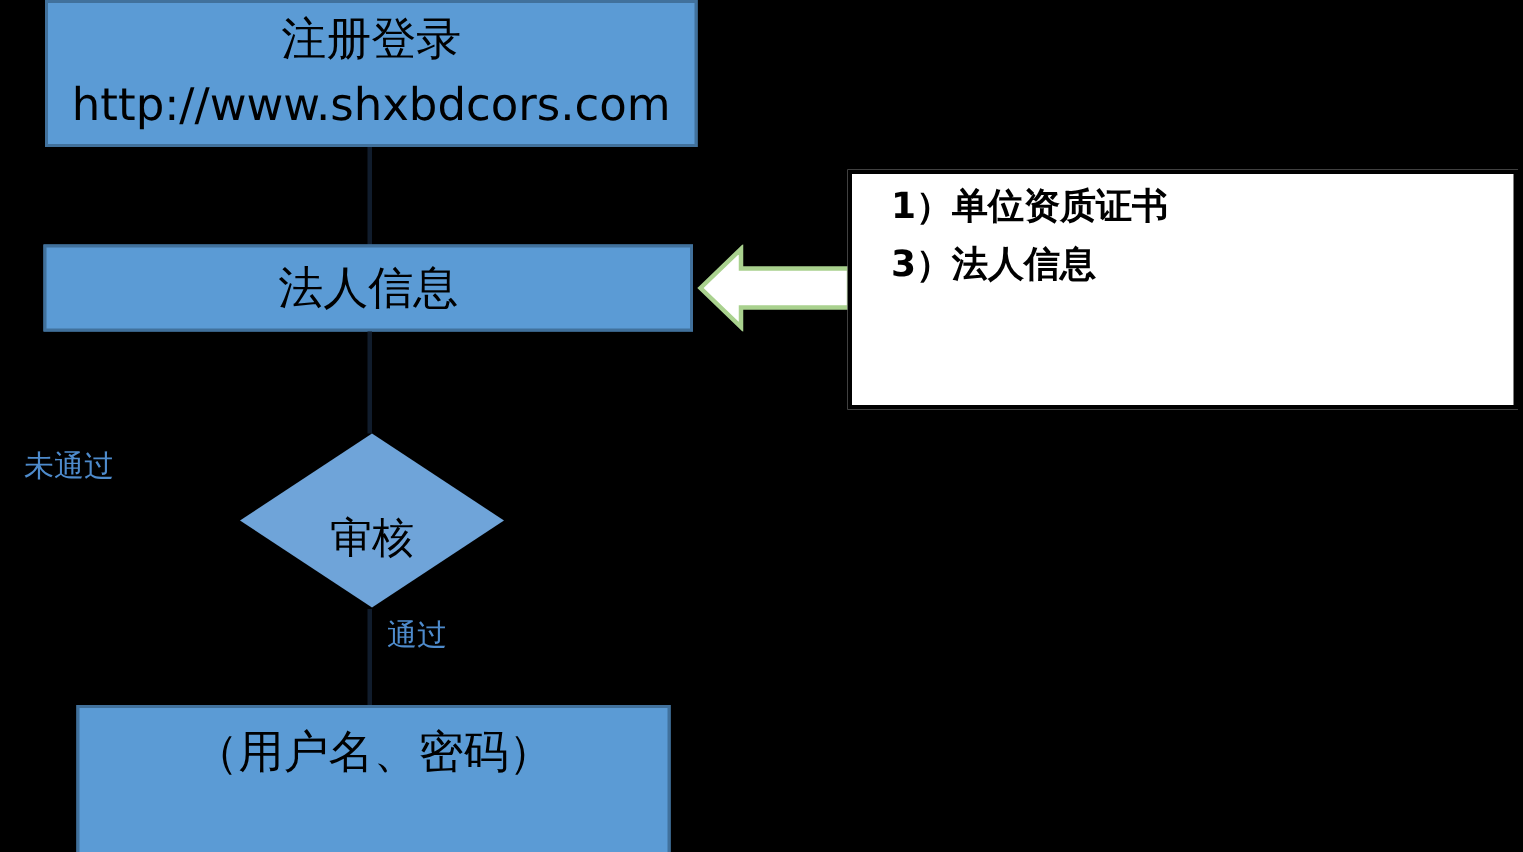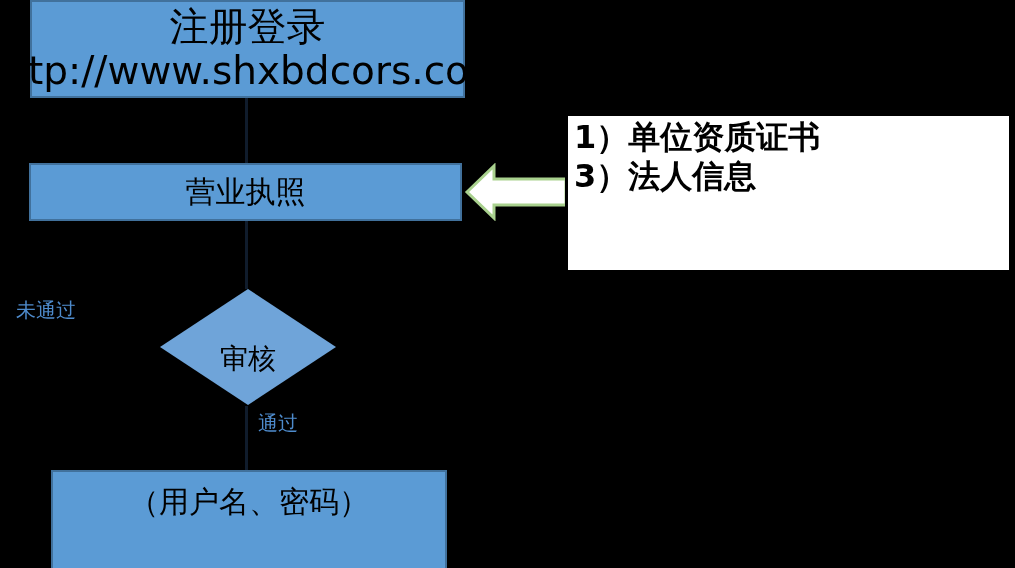--- a/index.html
+++ b/index.html
@@ -22,21 +22,21 @@
     border: 2px solid var(--box_border, #41719C);
     display: flex;
     flex-direction: column;
     align-items: center;
     justify-content: center;
     color: var(--text_dark, #000);
     text-align: center;
   }
   .box-register {
     left: 30px; top: 0; width: 435px; height: 98px;
-    font-size: 39px; line-height: 44px;
+    font-size: 30px; line-height: 44px;
   }
   .box-qual {
     left: 29px; top: 163px; width: 433px; height: 58px;
     font-size: 30px;
   }
   .box-account {
     left: 51px; top: 470px; width: 396px; height: 116px;
     font-size: 30px; line-height: 44px;
     justify-content: flex-start;
     padding-top: 8px;
@@ -51,25 +51,26 @@
   .connector-3 { left: 245px; top: 406px; height: 64px; }
   .panel {
     position: absolute;
     left: 565px; top: 113px; width: 447px; height: 160px;
     box-sizing: border-box;
     background: var(--panel_bg, #fff);
     border: 3px solid var(--panel_border, #000);
     padding: 2px 6px;
   }
   .panel-item {
-    font-size: 32px;
+    font-size: 24px;
     line-height: 38.5px;
     font-weight: bold;
     color: var(--text_dark, #000);
     white-space: nowrap;
+    margin-left: 20px;
   }
   .arrow-svg {
     position: absolute;
     left: 464px; top: 163px;
     width: 104px; height: 58px;
   }
   .arrow-shape {
     fill: var(--arrow_fill, #fff);
     stroke: var(--arrow_border, #A9D18E);
     stroke-width: 3;
@@ -104,21 +105,21 @@
 <div class="canvas">
 
   <div class="box box-register">
     <div>注册登录</div>
     <div>http://www.shxbdcors.com</div>
   </div>
 
   <div class="connector connector-1"></div>
 
   <div class="box box-qual">
-    <div>营业执照</div>
+    <div>法人信息</div>
   </div>
 
   <svg class="arrow-svg" viewBox="0 0 104 58" aria-hidden="true">
     <polygon class="arrow-shape" points="3,29 30,3 30,16 102,16 102,42 30,42 30,55"></polygon>
   </svg>
 
   <div class="panel">
     <div class="panel-item">1）单位资质证书</div>
     <div class="panel-item">3）法人信息</div>
   </div>

